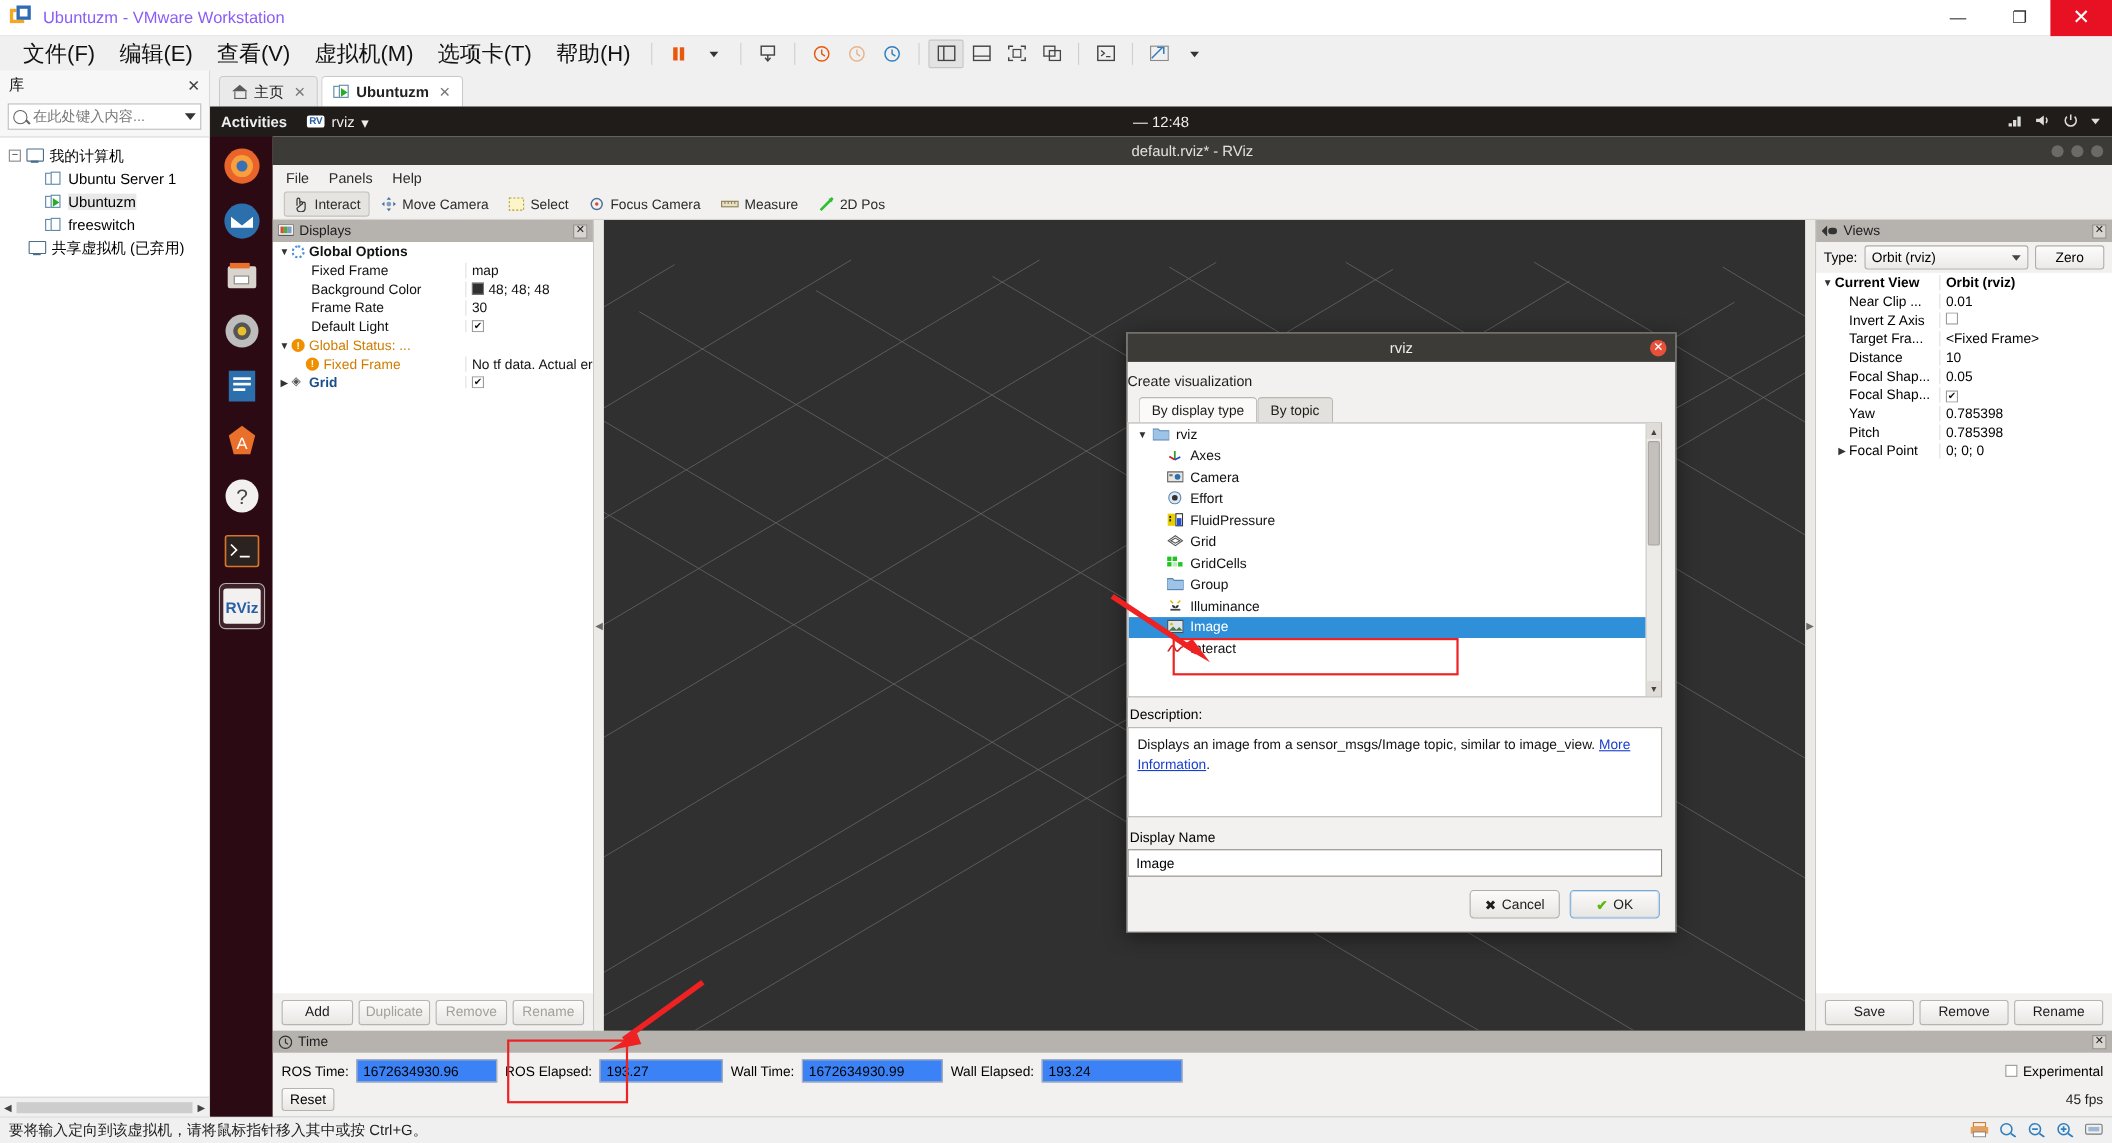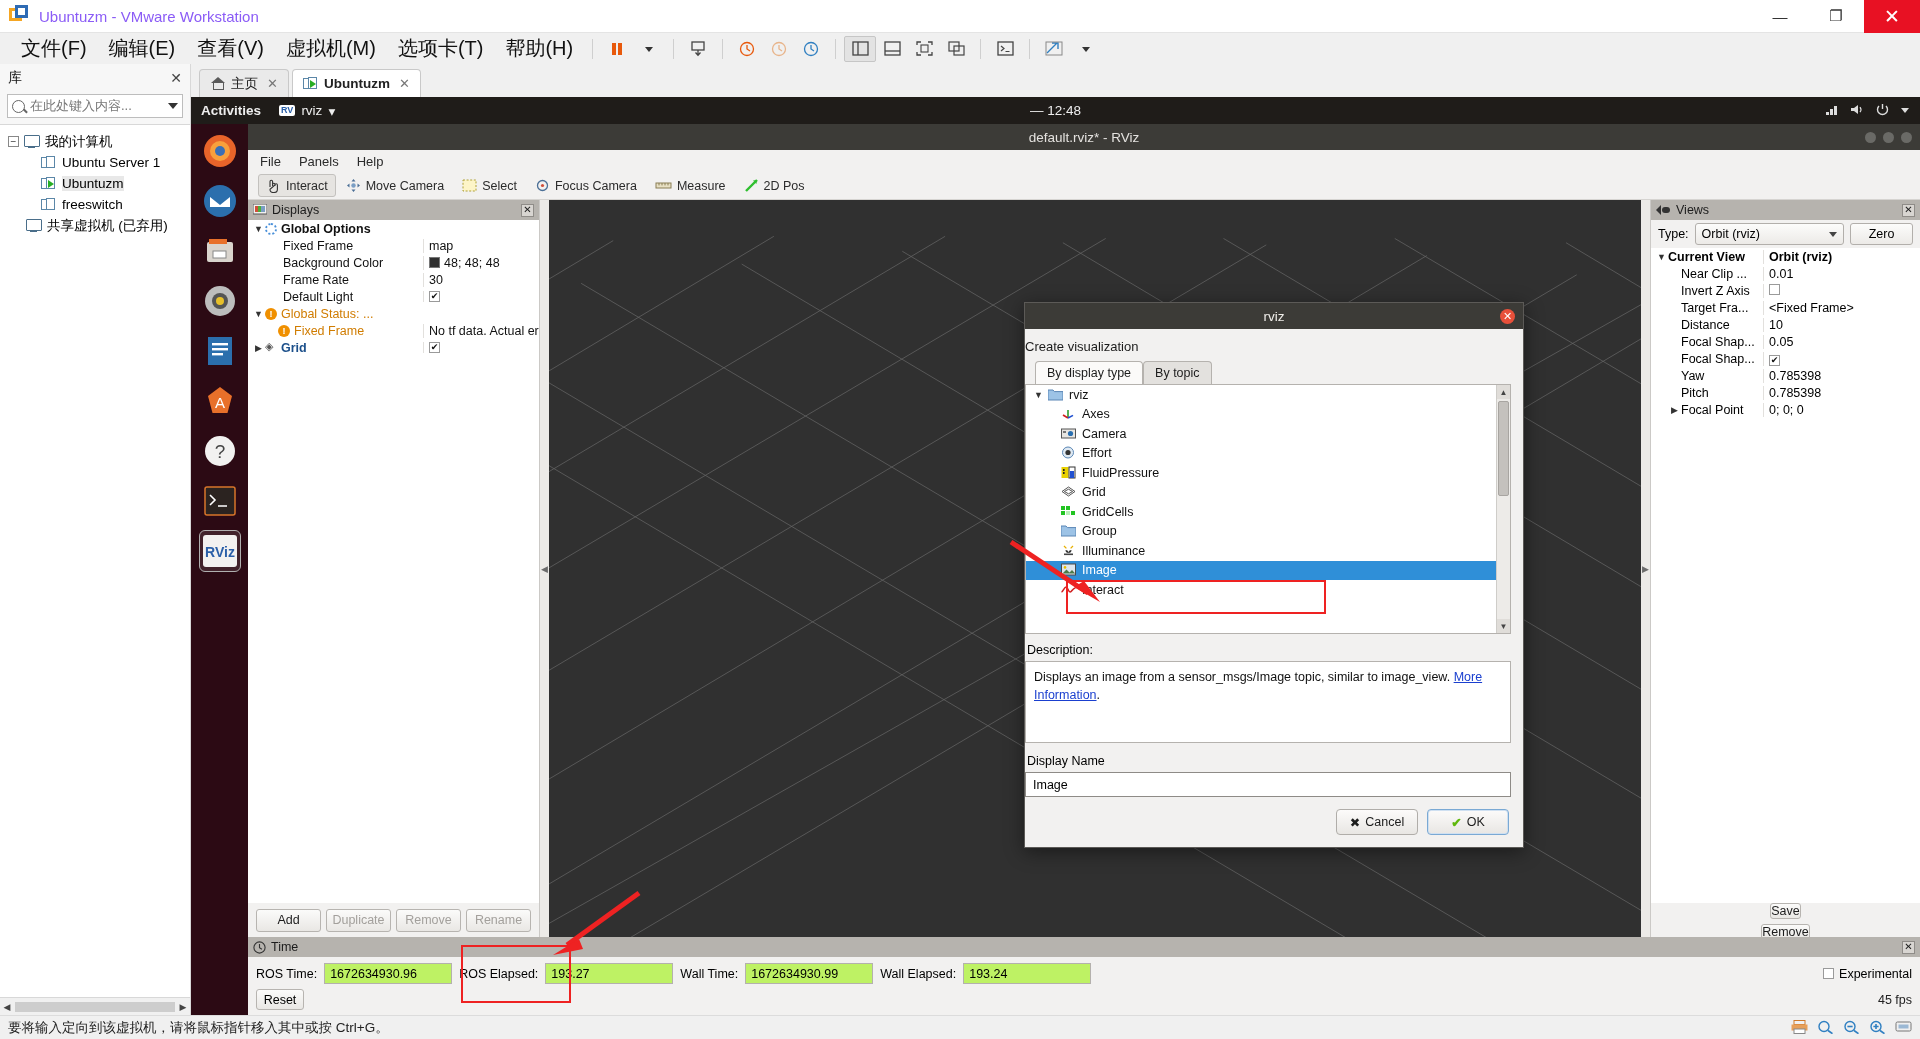--- a/index.html
+++ b/index.html
@@ -122,26 +122,26 @@
   #viewspanel { width:270px; background:#f2f1f0; display:flex; flex-direction:column; flex:0 0 270px; border-left:1px solid #cbc9c6;}
   #views-type { height:28px; display:flex; align-items:center; gap:6px; padding:0 7px; font-size:12.5px;}
   #views-type .sel { flex:1; height:22px; border:1px solid #b2afab; background:linear-gradient(#fcfcfb,#eceae7); border-radius:3px; display:flex; align-items:center; padding:0 6px; font-size:12.5px;}
   #views-type .sel .cv { margin-left:auto; width:0;height:0;border-left:4px solid transparent;border-right:4px solid transparent;border-top:5px solid #444;}
   #views-type .zero { width:63px;height:22px;border:1px solid #b2afab;background:linear-gradient(#fcfcfb,#eceae7);border-radius:3px;display:flex;align-items:center;justify-content:center;font-size:12.5px;}
   #views-tree { flex:1; background:#fff; font-size:12.5px; }
   .vrow { display:flex; height:17px; align-items:center;}
   .vrow .vc1 { width:112px; display:flex; align-items:center; padding-left:4px; white-space:nowrap; overflow:hidden;}
   .vrow .vc2 { flex:1; padding-left:5px; border-left:1px solid #e2e0dd; white-space:nowrap; overflow:hidden;}
   .vrow.bold { font-weight:bold; }
-  #views-btns { height:34px; display:flex; align-items:center; gap:5px; padding:0 8px;flex-direction:column;}
+  #views-btns { height:34px; display:flex; align-items:center; gap:5px; padding:0 8px;}
 
   
   #timepanel { background:#f2f1f0; flex:0 0 auto;}
   #time-rows { display:flex; align-items:center; padding:6px 8px 3px 8px; gap:7px; font-size:12.5px;}
-  #time-rows .tf { height:21px; border:1px solid #b4b1ad; background:#bef264; display:flex; align-items:center; padding:0 5px; font-size:12.5px;}
+  #time-rows .tf { height:21px; border:1px solid #b4b1ad; background:#3b82f6; display:flex; align-items:center; padding:0 5px; font-size:12.5px;}
   #time-bottom { display:flex; align-items:center; padding:2px 8px 5px 8px;}
   #reset-btn { width:48px;height:21px;border:1px solid #b7b4b0;background:linear-gradient(#fbfbfa,#e9e7e4);border-radius:3px;display:flex;align-items:center;justify-content:center;font-size:12.5px;}
   #fps { margin-left:auto; font-size:12.5px; color:#222;}
   .expcheck { margin-left:auto; display:flex; align-items:center; gap:5px; font-size:12.5px;}
 
   
   #dialog { position:absolute; left:833px; top:205px; width:500px; background:#f2f1f0; border:1px solid #5c5a57; box-shadow:0 4px 18px rgba(0,0,0,0.45); z-index:60; }
   #dlg-title { height:26px; background:#3c3b37; color:#f0eeea; display:flex; align-items:center; justify-content:center; font-size:13.5px; position:relative;}
   #dlg-title .dclose { position:absolute; right:8px; width:15px;height:15px;border-radius:50%;background:#e8503a;color:#fff;display:flex;align-items:center;justify-content:center;font-size:11px;line-height:1;}
   #dlg-body { padding:10px 12px 10px 0; }
@@ -736,21 +736,21 @@
                     <circle cx="6.5" cy="6.5" r="5.6" fill="none" stroke="#333" stroke-width="1.1"></circle>
                     <path d="M6.5 3v3.8l2.4 1.5" stroke="#333" stroke-width="1.1" fill="none"></path>
                   </svg>
                 <span>Time</span>
                 <span class="ph-x">✕</span>
               </div>
               <div id="time-rows">
                 <span>ROS Time:</span>
                 <span class="tf" style="width:128px">1672634930.96</span>
                 <span>ROS Elapsed:</span>
-                <span class="tf" style="width:128px">193.27</span>
+                <span class="tf" style="width:112px">193.27</span>
                 <span>Wall Time:</span>
                 <span class="tf" style="width:128px">1672634930.99</span>
                 <span>Wall Elapsed:</span>
                 <span class="tf" style="width:128px">193.24</span>
                 <span class="expcheck">
                   <span class="chk"></span>
                   <span>Experimental</span>
                 </span>
               </div>
               <div id="time-bottom">

